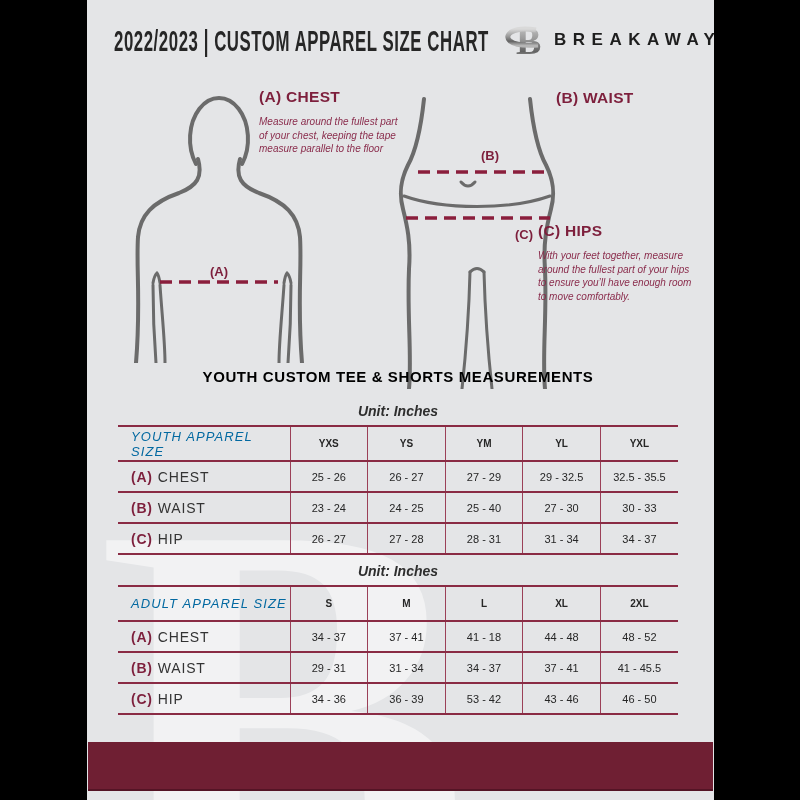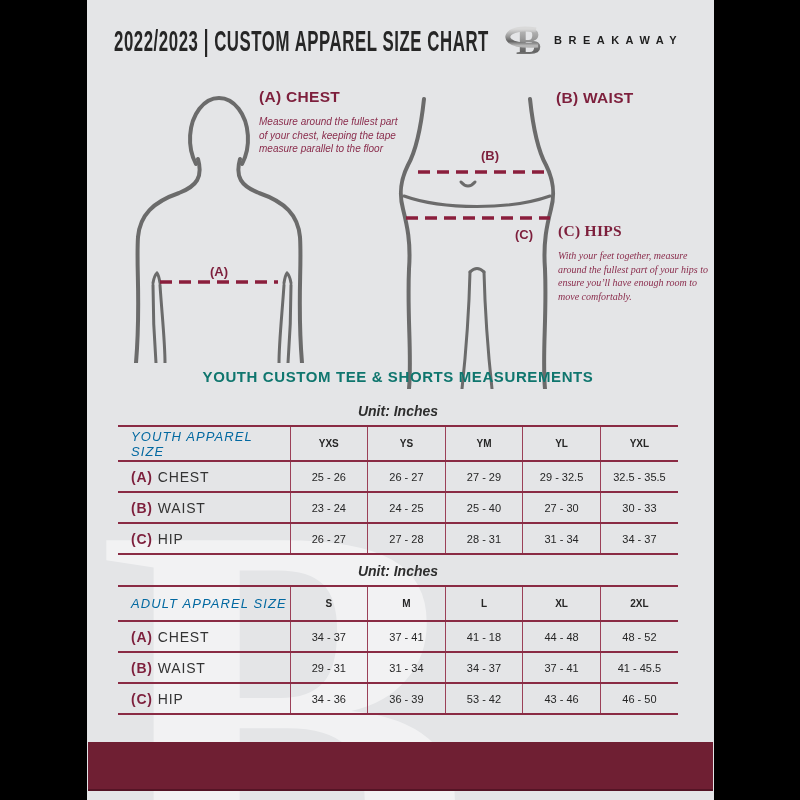--- a/index.html
+++ b/index.html
@@ -8,36 +8,36 @@
   .page{position:absolute;left:87px;top:0;width:627px;height:800px;background:#e4e5e7;overflow:hidden;}
 
   .watermark{position:absolute;left:10px;top:500px;z-index:0;font-family:"Liberation Serif",serif;
     font-weight:700;font-size:560px;line-height:.78;color:rgba(255,255,255,.5);pointer-events:none;}
 
   .hdr{position:absolute;left:0;top:0;width:675px;height:84px;z-index:2;}
   .title{position:absolute;left:27px;top:24px;font-weight:700;font-size:30px;color:#262626;
     letter-spacing:1px;white-space:nowrap;transform:scaleX(.56);transform-origin:left top;}
   .brandwrap{position:absolute;left:414px;top:18px;display:flex;align-items:center;gap:9px;}
   .logo{width:44px;height:44px;display:block;}
-  .brand{font-size:11px;font-weight:700;letter-spacing:6.5px;color:#1e1e1e;}
+  .brand{font-size:17px;font-weight:700;letter-spacing:6.5px;color:#1e1e1e;}
 
   .diagram{position:absolute;left:0;top:85px;width:627px;height:300px;z-index:1;}
   .fig1{position:absolute;left:36px;top:2px;}
   .fig2{position:absolute;left:311px;top:12px;}
   .instr{position:absolute;z-index:2;}
   .instr h3{margin:0 0 9px 0;font-size:15.5px;font-weight:800;color:#7d1f3c;letter-spacing:.3px;}
   .instr p{margin:0;font-size:10px;font-style:italic;color:#8a2c4c;line-height:1.36;}
   .instr-chest{left:172px;top:3px;width:142px;}
   .instr-waist{left:469px;top:4px;width:154px;}
-  .instr-hips{left:471px;top:137px;width:158px;font-family:Liberation Serif, serif;}
+  .instr-hips{left:451px;top:137px;width:158px;}
 
   .tblock{position:absolute;left:31px;width:560px;z-index:1;}
   .tblock-youth{top:368px;}
   .tblock-adult{top:545px;}
-  .tbl-title{text-align:center;font-size:15px;font-weight:700;color:#0f766e;letter-spacing:.6px;}
+  .tbl-title{text-align:center;font-size:15px;font-weight:700;color:#000000;letter-spacing:.6px;}
   .tbl-unit{text-align:center;font-size:14px;font-style:italic;color:#2e2e2e;margin-top:18px;font-weight:bold;}
   table{width:560px;border-collapse:collapse;margin-top:6px;table-layout:fixed;
     border-top:2px solid #8a2b44;border-bottom:2px solid #8a2b44;}
   col.c0{width:172px;}
   td,th{padding:0;border-top:2px solid #8a2b44;background:transparent;}
   td:not(:first-child),th:not(:first-child){border-left:1.5px solid #9b4058;}
   tr.hrow th{height:33px;}
   tr.vrow td{height:29px;}
   th.hdr-label{font-size:13px;letter-spacing:1.1px;color:#0369a1;font-weight:400;text-align:left;padding-left:13px;font-style:italic;}
   th.size{font-size:10px;font-weight:700;color:#262626;text-align:center;}

